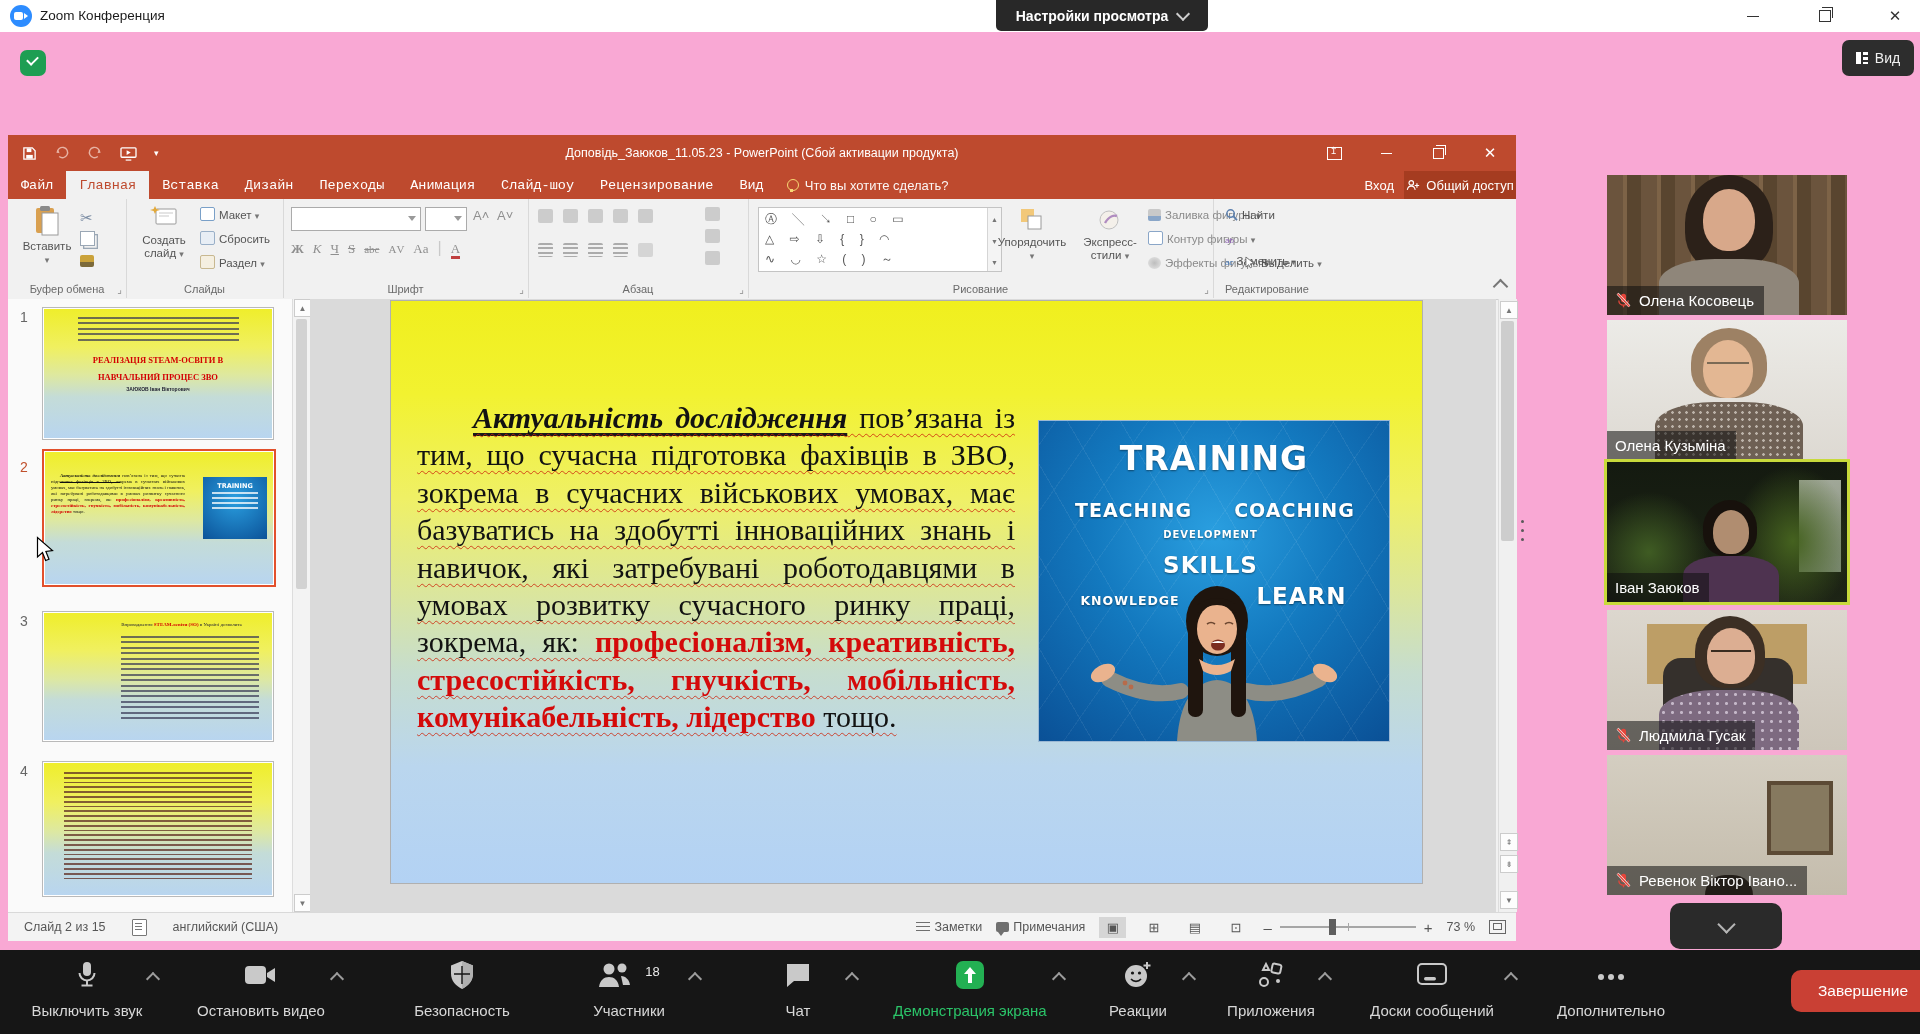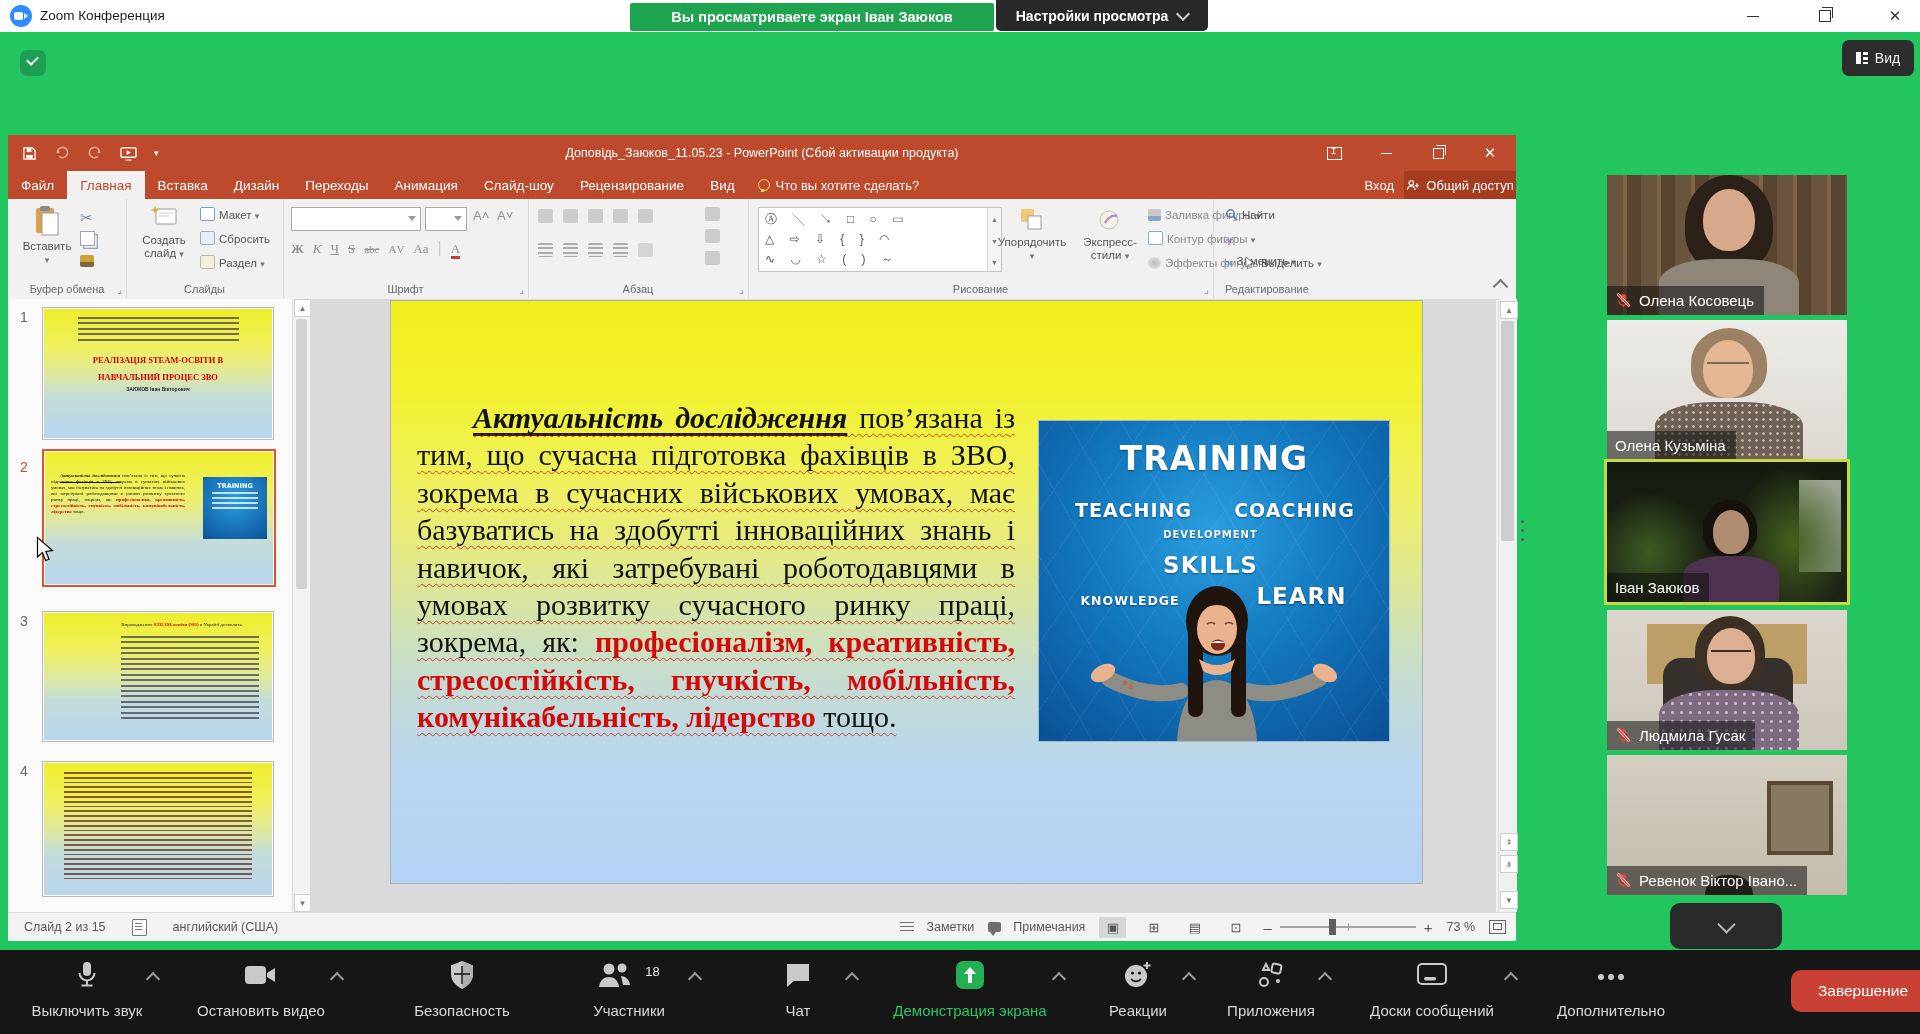--- a/index.html
+++ b/index.html
@@ -1,16 +1,16 @@
 <!DOCTYPE html>
 <html><head>
 <meta charset="utf-8">
 <style>
   html,body{margin:0;padding:0;background:#101010;}
-  #app{position:relative;width:1920px;height:1034px;background:#22c55e;overflow:hidden;
+  #app{position:relative;width:1920px;height:1034px;background:#f9a8d4;overflow:hidden;
        font-family:"Liberation Sans",sans-serif;-webkit-font-smoothing:antialiased;}
 
   
   #ztitle{position:absolute;left:0;top:0;width:1920px;height:32px;background:#ffffff;}
   #zlogo{position:absolute;left:10px;top:5px;width:22px;height:22px;border-radius:50%;background:#2D8CFF;}
   #zlogo::before{content:"";position:absolute;left:4px;top:7px;width:9px;height:8px;border-radius:2px;background:#fff;}
   #zlogo::after{content:"";position:absolute;left:14px;top:8px;border-left:4px solid #fff;border-top:3px solid transparent;border-bottom:3px solid transparent;}
   #zapp{position:absolute;left:40px;top:8px;font-size:13.5px;color:#1b1b1b;}
   #zbanner{position:absolute;left:630px;top:3px;width:364px;height:28px;background:#1EA34E;color:#fff;
            font-size:14.5px;font-weight:bold;display:flex;align-items:center;justify-content:center;border-radius:2px;}
@@ -42,21 +42,21 @@
   #qat svg{display:block;}
   #ppt-winctl{position:absolute;right:0;top:0;height:36px;display:flex;z-index:2;}
   .pwc{width:52px;height:36px;display:flex;align-items:center;justify-content:center;color:#fff;}
   .pwc .mini{width:11px;border-top:1.6px solid #fff;}
   .pwc .rest{width:9px;height:9px;border:1.3px solid #fff;position:relative;}
   .pwc .rest::before{content:"";position:absolute;left:2px;top:-4px;width:9px;height:9px;border:1.3px solid #fff;border-bottom:none;border-left:none;}
   .pwc .ro{width:13px;height:11px;border:1.3px solid #fff;position:relative;}
   .pwc .ro::after{content:"↥";position:absolute;left:2px;top:-3px;font-size:10px;}
 
   #tabrow{position:absolute;left:0;top:36px;width:100%;height:28px;background:#BE4A2E;display:flex;align-items:stretch;}
-  .tab{padding:0 13px;display:flex;align-items:center;color:#fff;font-size:13.5px;}
+  .tab{padding:0 13px;display:flex;align-items:center;color:#fff;font-size:13.5px;font-family:Liberation Mono, monospace;}
   .tab.active{background:#f1f1f1;color:#BE4A2E;}
   #tab-hint{display:flex;align-items:center;gap:6px;color:rgba(255,255,255,.95);font-size:13px;padding:0 10px;}
   .bulb{width:10px;height:10px;border:1.6px solid #f7d774;border-radius:50%;position:relative;}
   .bulb::after{content:"";position:absolute;left:2.6px;top:9px;width:2.4px;height:3px;background:#f7d774;}
   #signin{position:absolute;right:122px;top:36px;height:28px;display:flex;align-items:center;color:#fff;font-size:13px;}
   #sharebtn{position:absolute;right:0;top:36px;width:112px;height:28px;background:#A53C20;color:#fff;font-size:13px;display:flex;align-items:center;justify-content:center;gap:6px;}
 
   
   #ribbon{position:absolute;left:0;top:64px;width:100%;height:100px;background:#f1f1f1;border-bottom:1px solid #cfcfcf;}
   .grp{position:absolute;top:0;height:99px;border-right:1px solid #d9d9d9;}
@@ -126,21 +126,21 @@
   #sscroll .sbtn{width:16px;}
   #sthumb{position:absolute;left:2px;top:22px;width:13px;height:220px;background:#cdcdcd;border-radius:2px;}
 
   
   #statusbar{position:absolute;left:0;top:777px;width:100%;height:28px;background:#f3f3f3;border-top:1px solid #d9d9d9;
              font-size:12.5px;color:#565656;}
   #st-left{position:absolute;left:16px;top:0;height:28px;display:flex;align-items:center;gap:26px;}
   .bookicon{width:13px;height:15px;border:1.2px solid #777;border-radius:1px;background:#fff;position:relative;}
   .bookicon::after{content:"";position:absolute;left:2px;top:3px;width:7px;height:1.2px;background:#777;box-shadow:0 3px 0 #777,0 6px 0 #777;}
   #st-right{position:absolute;right:10px;top:0;height:28px;display:flex;align-items:center;gap:14px;}
-  .stnote{display:flex;align-items:center;gap:12px;text-align:center;}
+  .stnote{display:flex;align-items:center;gap:4px;text-align:center;}
   .lineic{width:14px;height:11px;background:repeating-linear-gradient(180deg,#6f6f6f 0 1.5px,transparent 1.5px 4px);}
   .bubic{width:13px;height:10px;background:#6f6f6f;border-radius:2px;position:relative;}
   .bubic::after{content:"";position:absolute;left:2px;bottom:-4px;border-left:3px solid transparent;border-right:3px solid transparent;border-top:4px solid #6f6f6f;}
   .viewbt{width:27px;height:21px;display:flex;align-items:center;justify-content:center;font-size:13px;color:#555;}
   .viewbt.active{background:#d6d6d6;}
   #zslider{display:flex;align-items:center;gap:8px;}
   #ztrack{width:136px;height:2px;background:#a6a6a6;position:relative;}
   #ztrack .tick{position:absolute;left:50%;top:-3px;width:1.5px;height:8px;background:#a6a6a6;}
   #zhandle{position:absolute;left:36%;top:-7px;width:7px;height:16px;background:#5e5e5e;}
   .fitic{width:15px;height:12px;border:1.2px solid #666;position:relative;}
@@ -215,21 +215,20 @@
   #divider i{width:3px;height:3px;border-radius:50%;background:#5a5a5a;}
 </style>
 </head>
 <body>
 
 <div id="app">
 
   <div id="ztitle">
     <div id="zlogo"></div>
     <div id="zapp">Zoom Конференция</div>
-    <div id="zbanner">Вы просматриваете экран Іван Заюков</div>
     <div id="zviewset">
       <span>Настройки просмотра</span>
       <span class="chev-dn"></span>
     </div>
     <div class="wbtn" id="wmin">
         <i></i>
       </div>
     <div class="wbtn" id="wres">
         <i></i>
       </div>

